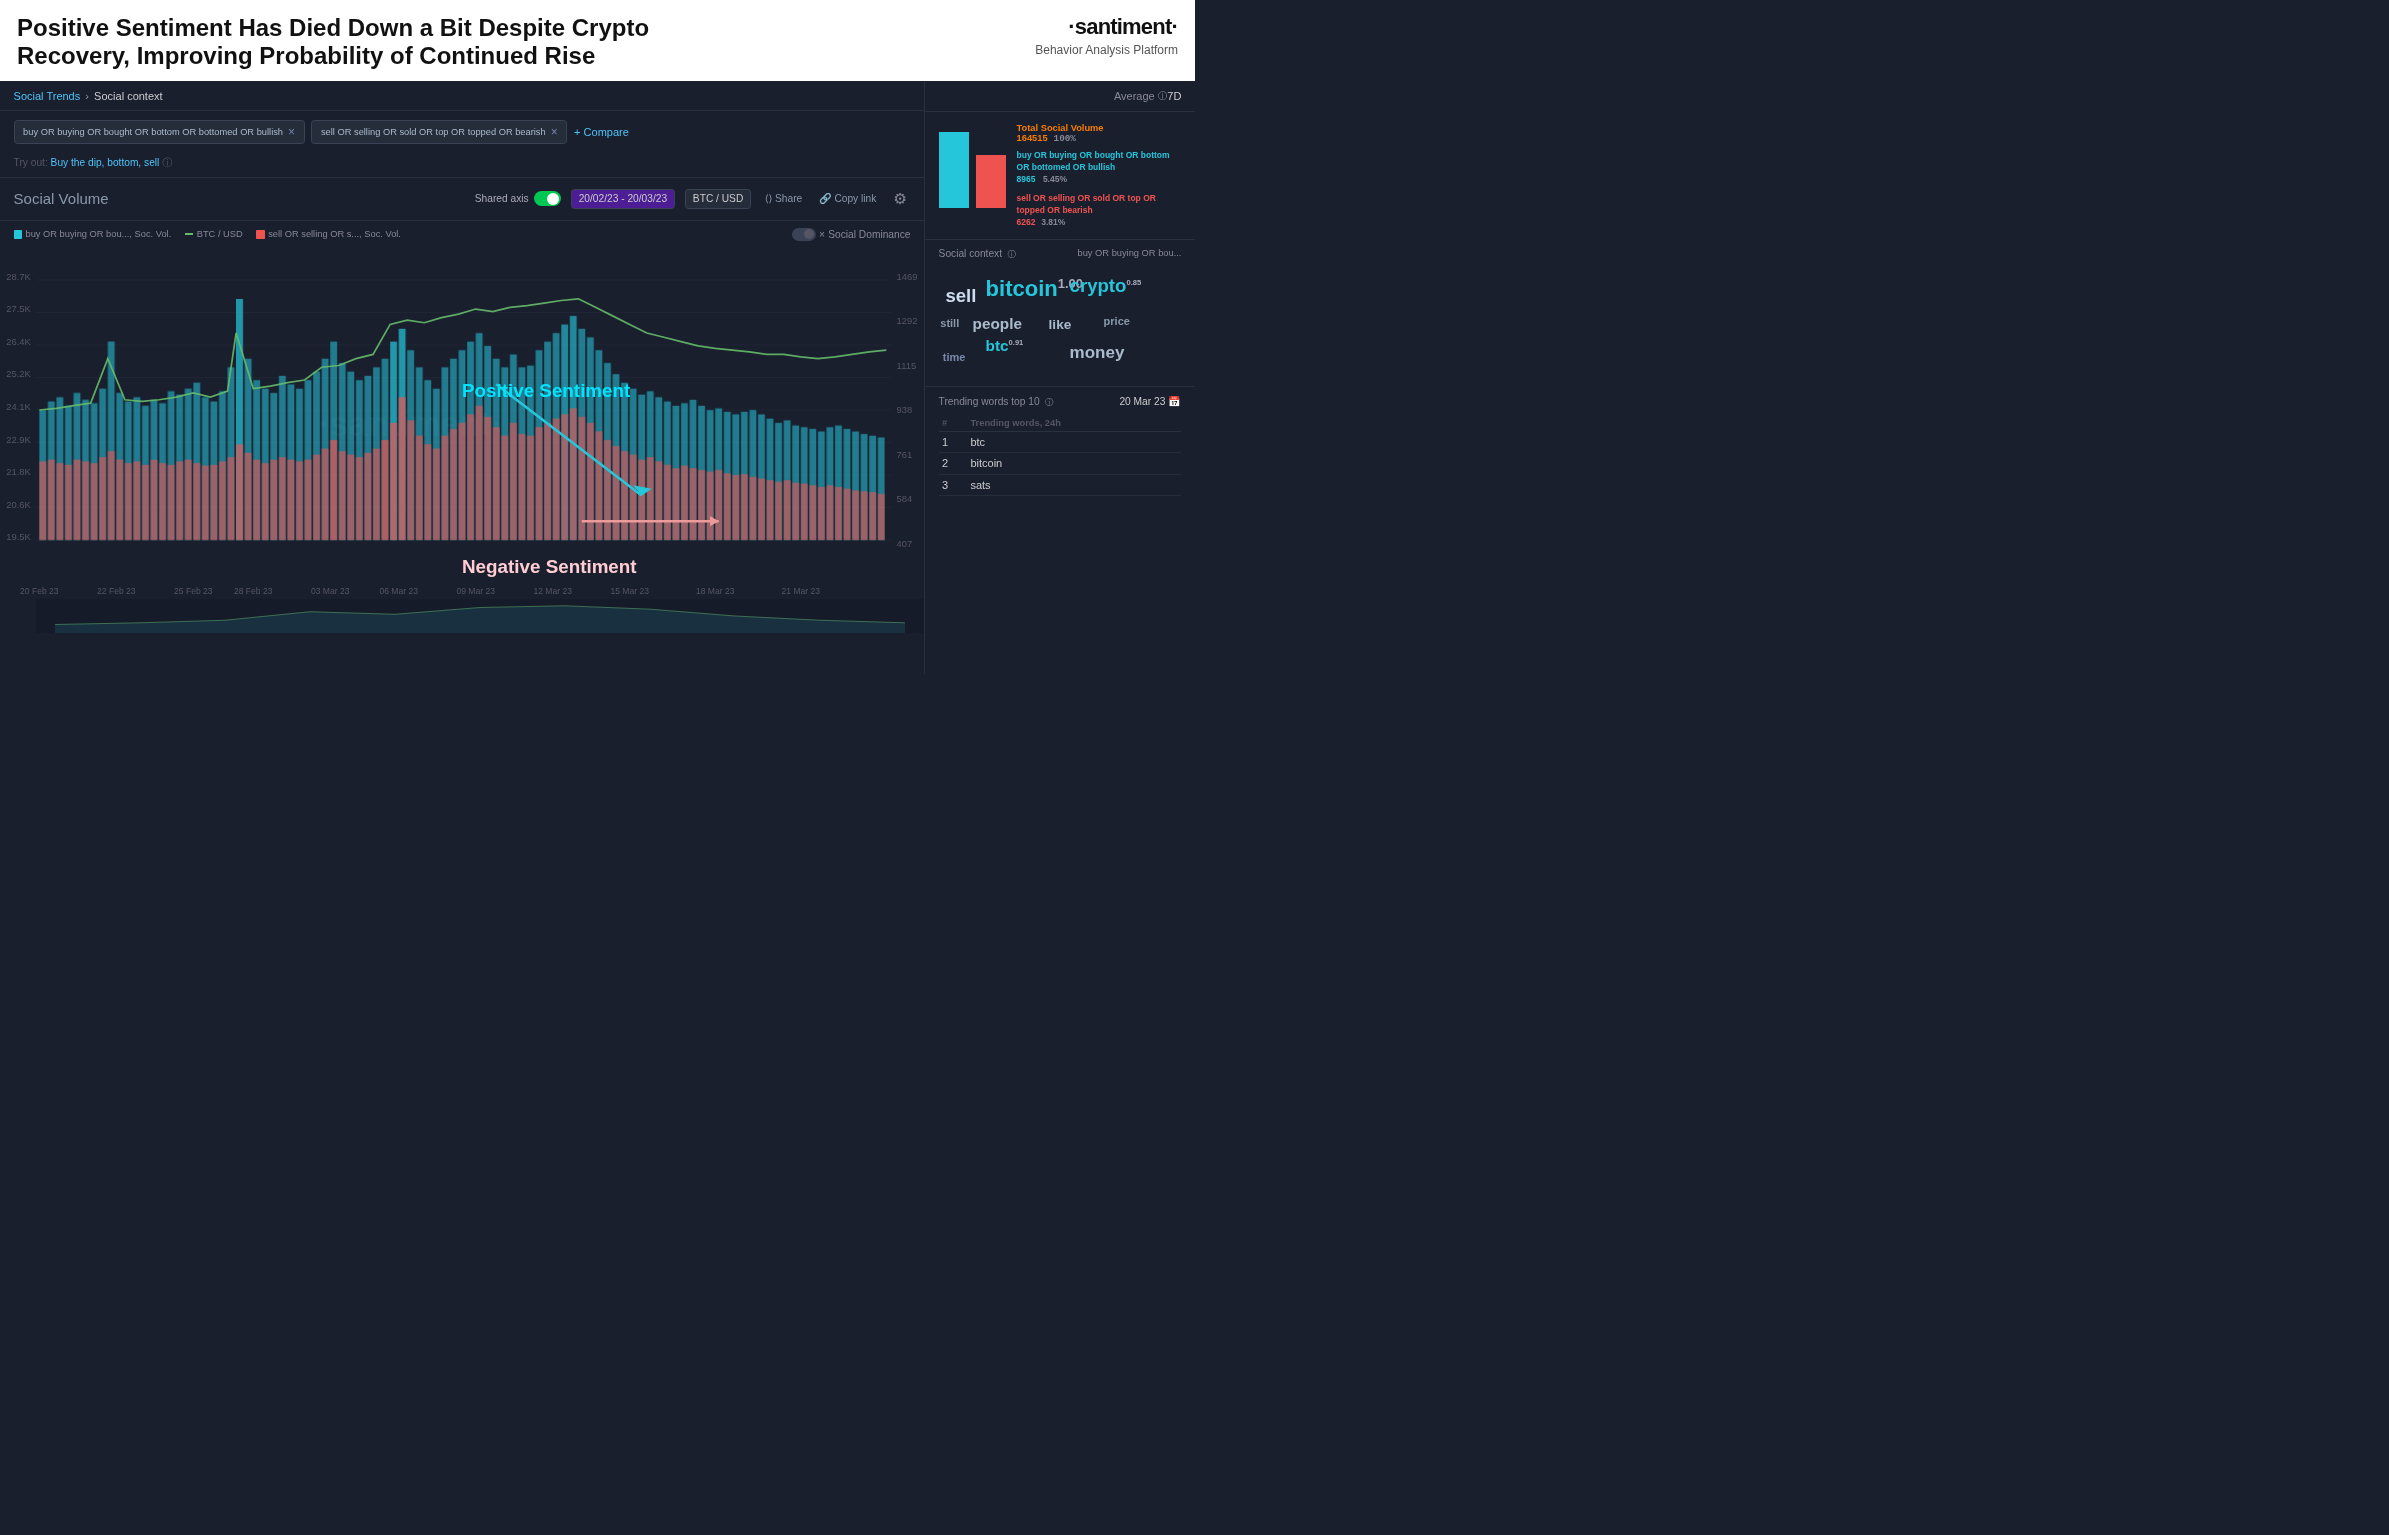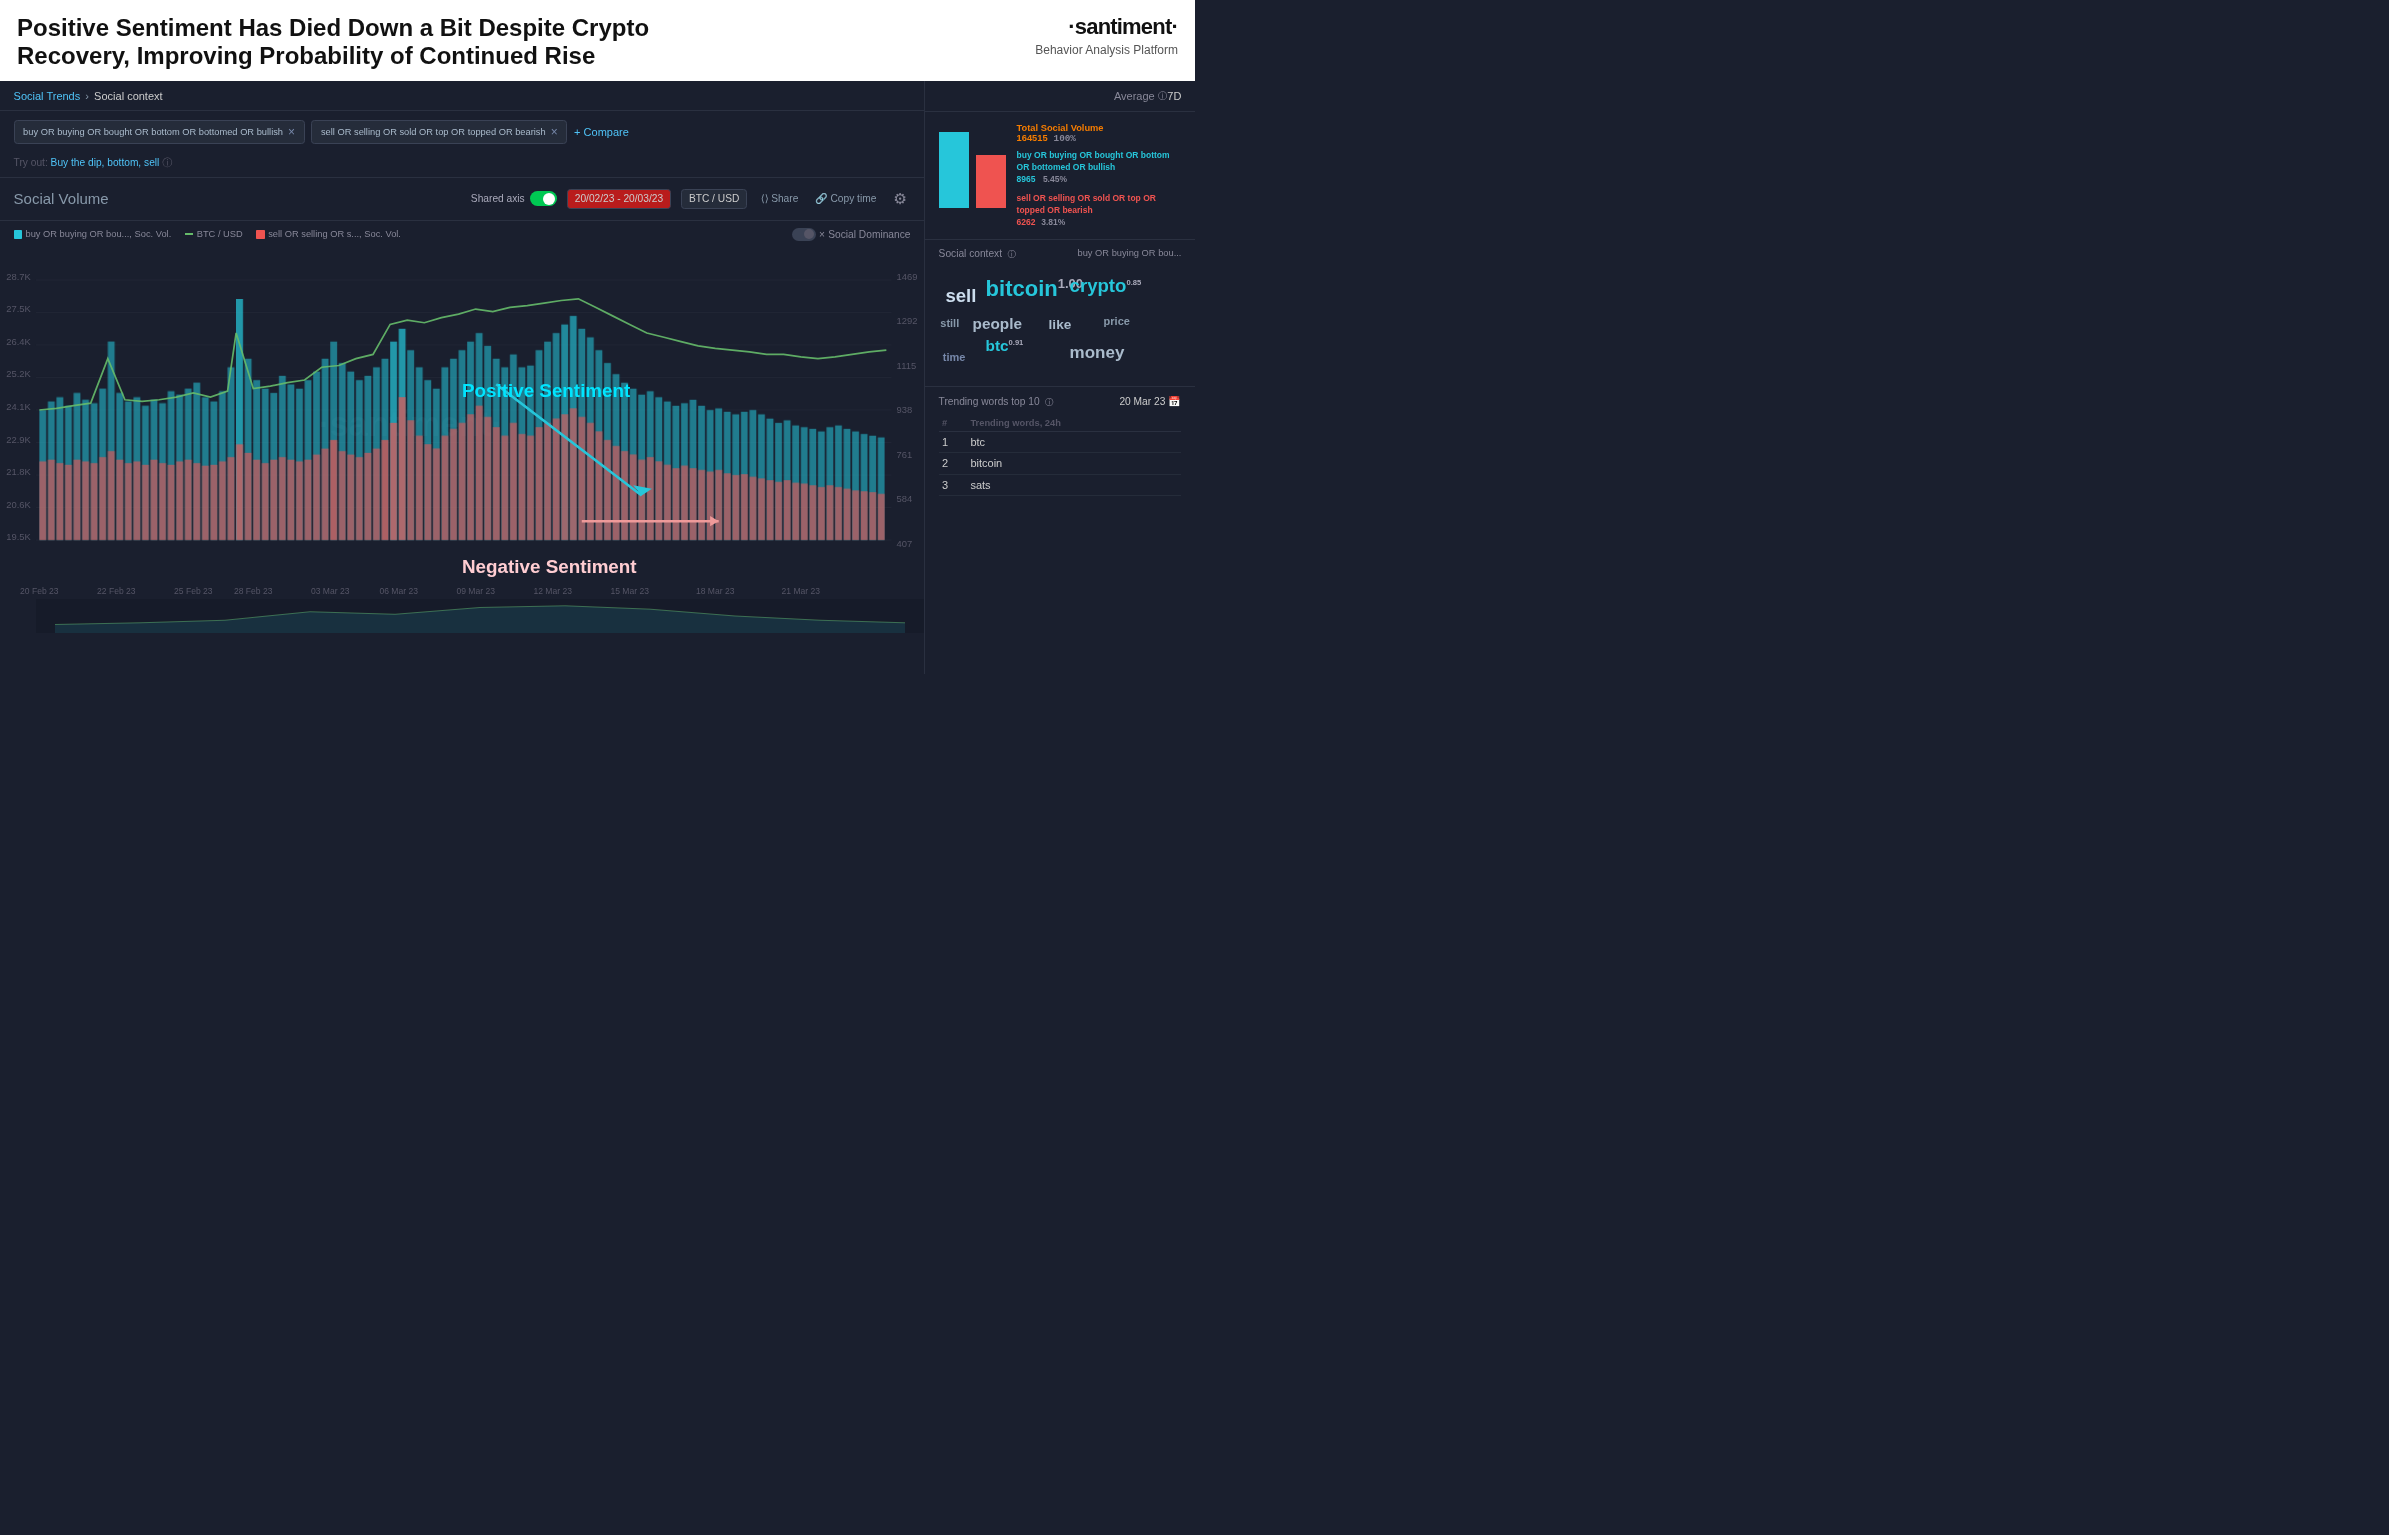--- a/index.html
+++ b/index.html
@@ -33,21 +33,21 @@
     
     .try-out { padding: 3.4px 13.6px 6.8px; font-size: 10.2px; color: #556; }
     .try-out-link { color: #4fc3f7; text-decoration: none; }
 
     
     .controls-row { display: flex; align-items: center; gap: 10.2px; padding: 8.5px 13.6px; border-top: 0.8px solid #2a3040; border-bottom: 0.8px solid #2a3040; }
     .social-vol-label { font-size: 15px; color: #8899aa; margin-right: auto; }
     .shared-axis { display: flex; align-items: center; gap: 5.1px; font-size: 10.2px; color: #aab; }
     .toggle { width: 27px; height: 15.3px; background: #00c853; border-radius: 7.6px; position: relative; cursor: pointer; }
     .toggle::after { content: ''; position: absolute; width: 12px; height: 12px; background: #fff; border-radius: 50%; top: 1.7px; right: 1.7px; }
-    .date-range { background: #b91c1c; border: 0.8px solid #3a4255; border-radius: 3.4px; padding: 3.4px 6.8px; font-size: 10.2px; color: #ccc; cursor: pointer; display: flex; align-items: center; gap: 3.4px; }
+    .date-range { background: #4c1d95; border: 0.8px solid #3a4255; border-radius: 3.4px; padding: 3.4px 6.8px; font-size: 10.2px; color: #ccc; cursor: pointer; display: flex; align-items: center; gap: 3.4px; }
     .pair-label { background: #252c3a; border: 0.8px solid #3a4255; border-radius: 3.4px; padding: 3.4px 6.8px; font-size: 10.2px; color: #ccc; cursor: pointer; }
     .icon-btn { background: none; border: none; color: #889; font-size: 15.3px; cursor: pointer; padding: 3.4px; }
 
     
     .legend-row { display: flex; align-items: center; gap: 13.6px; padding: 6.8px 13.6px; font-size: 9.3px; color: #889; }
     .legend-item { display: flex; align-items: center; gap: 3.4px; }
     .legend-dot-cyan { width: 8.5px; height: 8.5px; background: #26c6da; border-radius: 0.8px; }
     .legend-dot-green { width: 8.5px; height: 1.7px; background: #66bb6a; }
     .legend-dot-pink { width: 8.5px; height: 8.5px; background: #ef5350; border-radius: 0.8px; }
     .social-dom-toggle { display: flex; align-items: center; gap: 3.4px; margin-left: auto; }
@@ -155,21 +155,21 @@
         <div class="toggle"></div>
       </div>
       <div class="date-range">20/02/23 - 20/03/23</div>
       <div class="pair-label">BTC / USD</div>
       <button class="icon-btn" style="font-size:10.2px; color:#8899aa; display:flex; align-items:center; gap:2.5px;">
         <span>⟨⟩</span>
         <span>Share</span>
       </button>
       <button class="icon-btn" style="font-size:10.2px; color:#8899aa; display:flex; align-items:center; gap:2.5px;">
         <span>🔗</span>
-        <span>Copy time</span>
+        <span>Copy link</span>
       </button>
       <button class="icon-btn">⚙</button>
     </div>
 
     <div class="legend-row">
       <div class="legend-item">
         <div class="legend-dot-cyan"></div>
         <span>buy OR buying OR bou..., Soc. Vol.</span>
       </div>
       <div class="legend-item">

